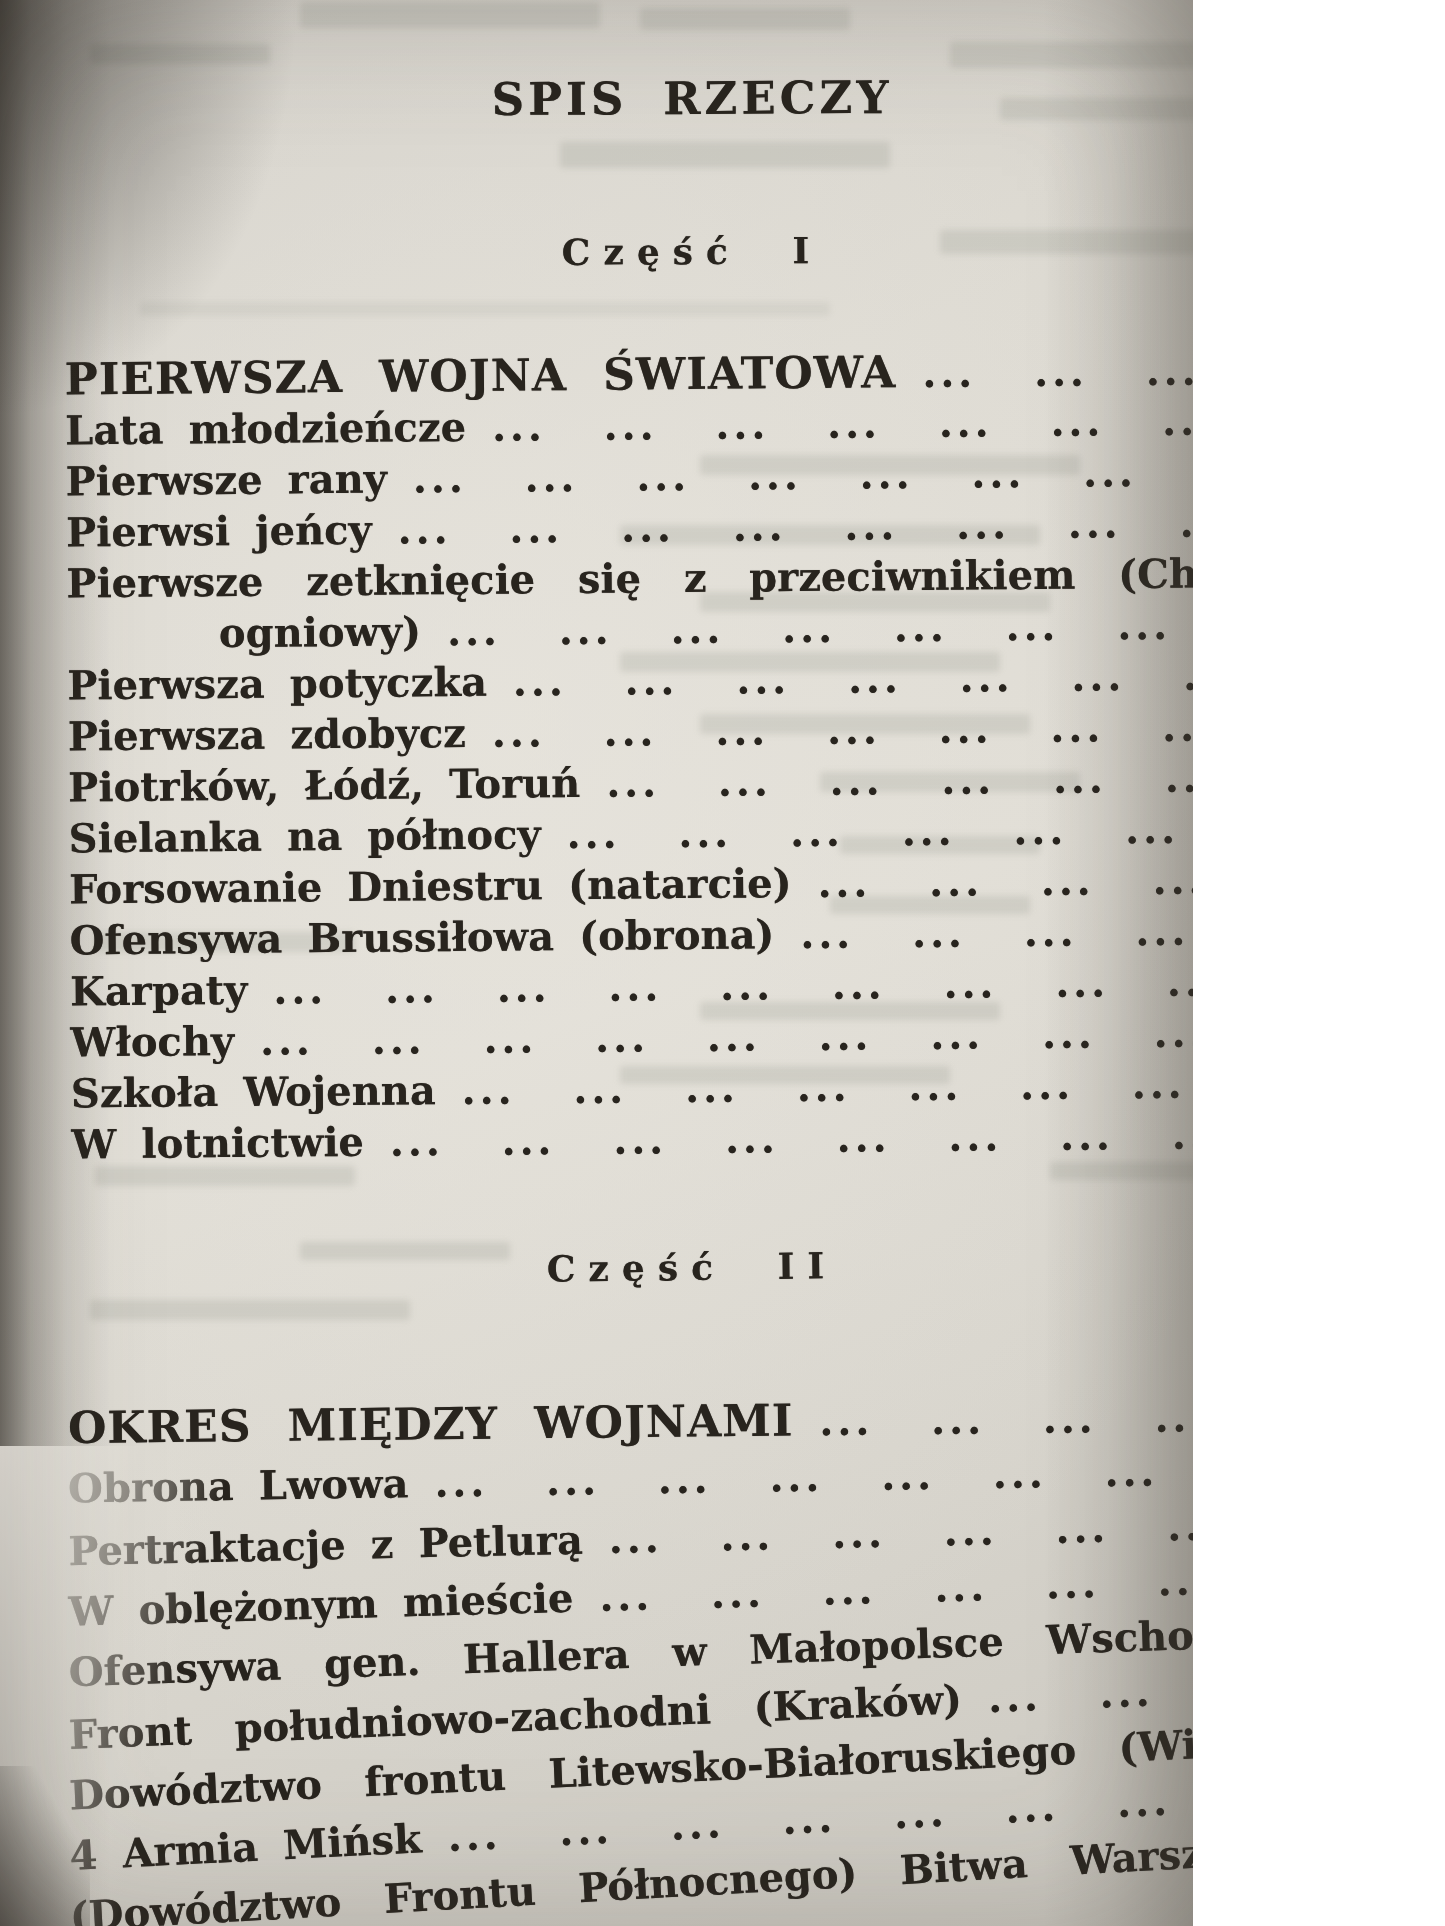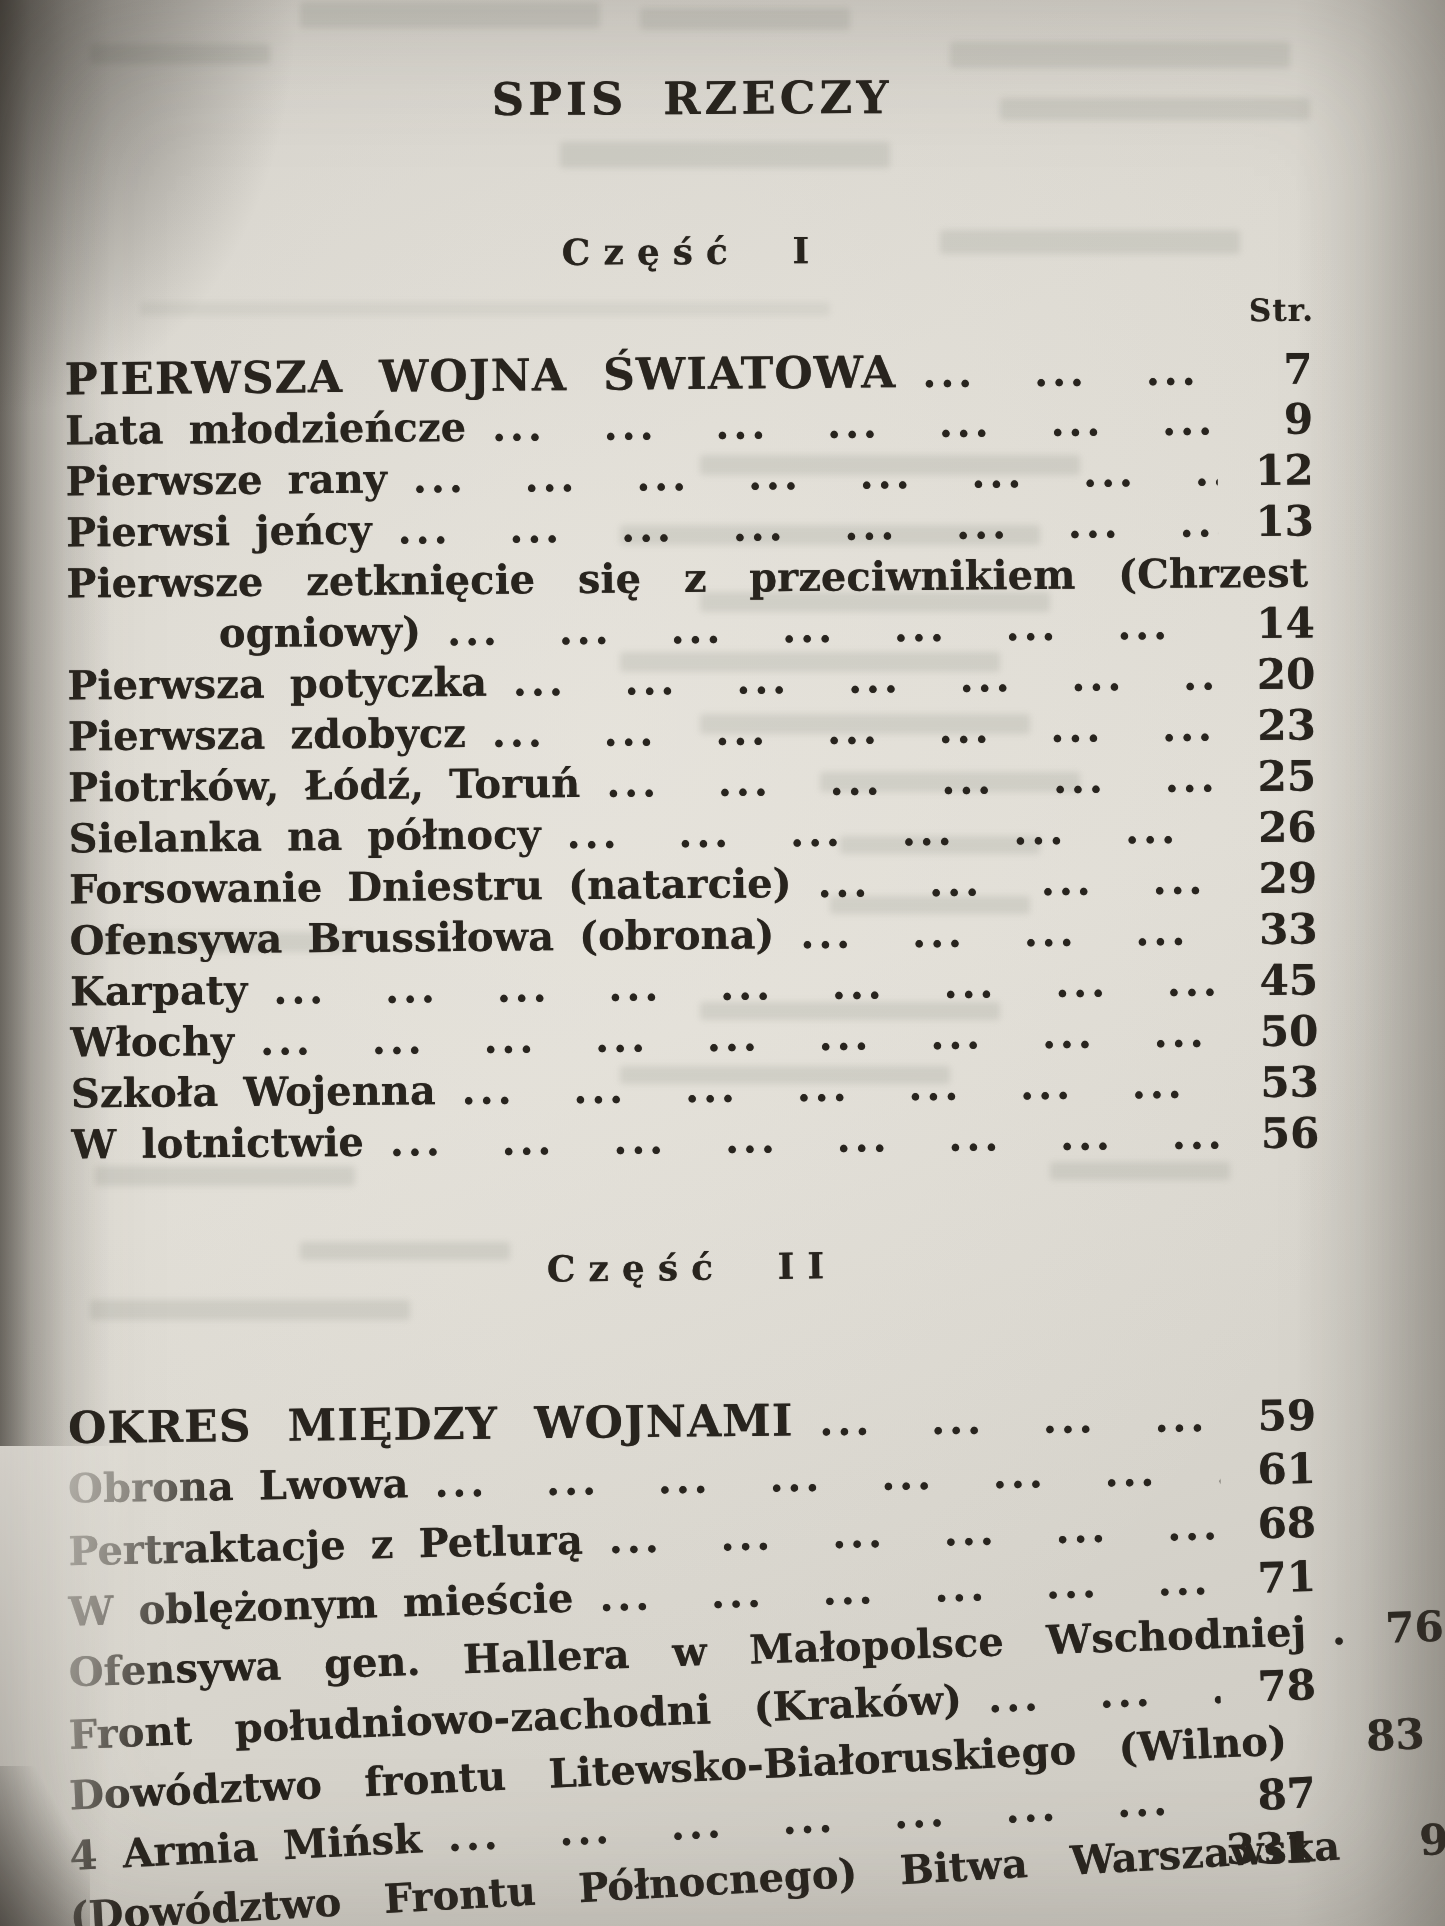--- a/index.html
+++ b/index.html
@@ -4,21 +4,21 @@
 <style>
   html, body {
     margin: 0; padding: 0;
     width: 1445px; height: 1926px;
     overflow: hidden;
     font-family: "DejaVu Serif", "Liberation Serif", serif;
   }
 
   .photo {
     position: relative;
-    width: 1445px; height: 1926px;
+    width: 1193px; height: 1926px;
     background:
       radial-gradient(ellipse 1200px 1500px at 42% 38%, rgba(236,233,226,0.55), rgba(236,233,226,0) 70%),
       linear-gradient(160deg, #d3d0c9 0%, #dcd9d1 28%, #dfdcd4 52%, #d6d3cb 78%, #ccc9c1 100%);
     overflow: hidden;
   }
   .photo::after { 
     content: "";
     position: absolute; inset: 0;
     box-shadow: inset 0 0 160px rgba(72,66,57,0.28);
     pointer-events: none;

